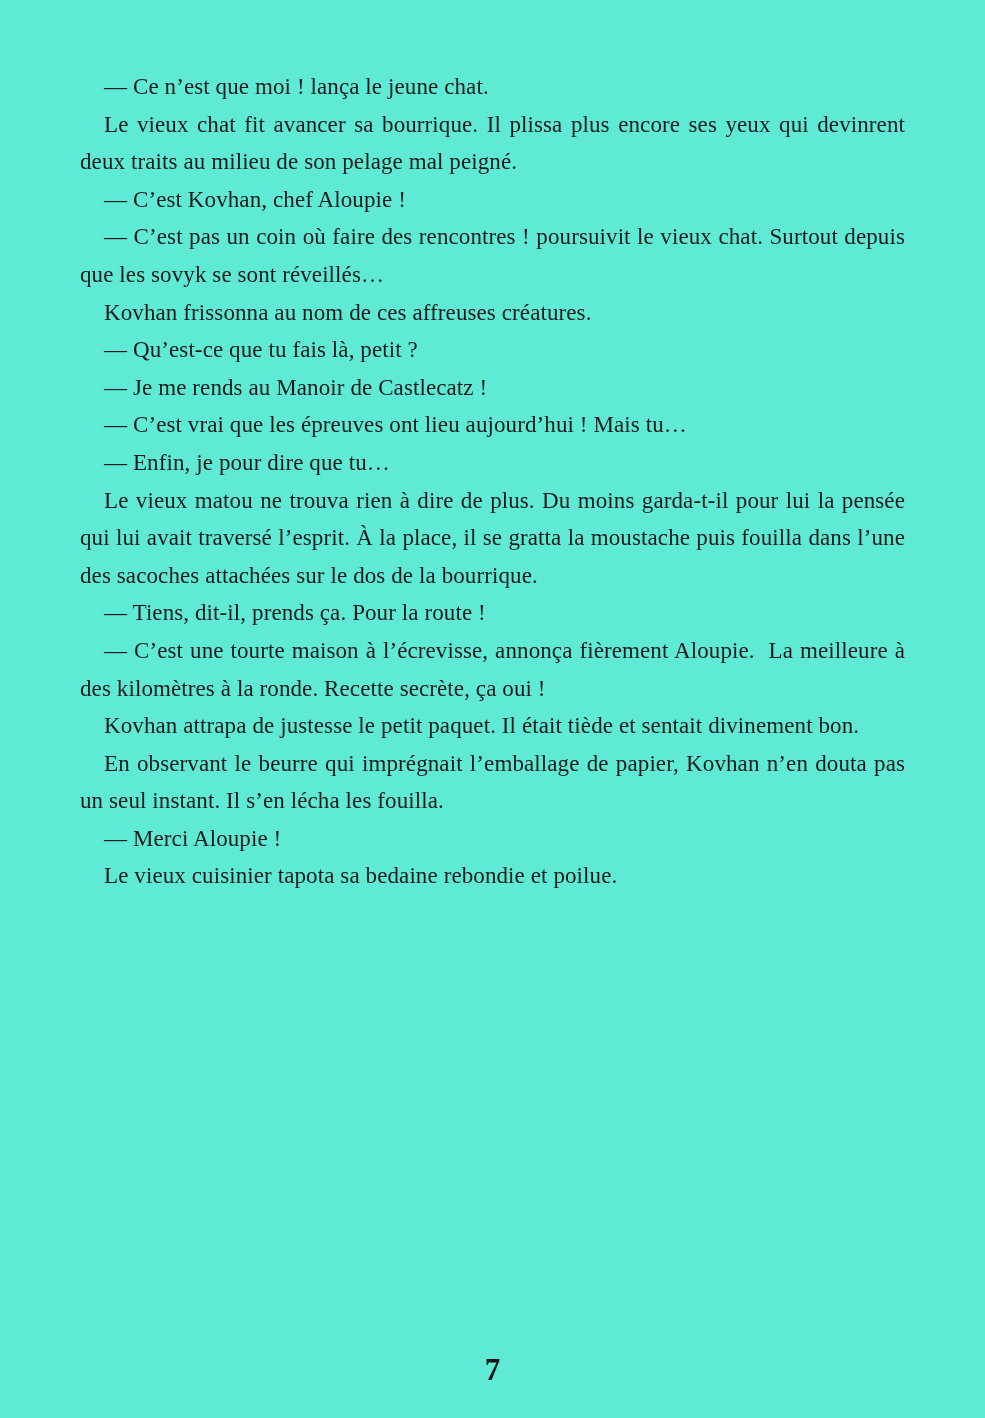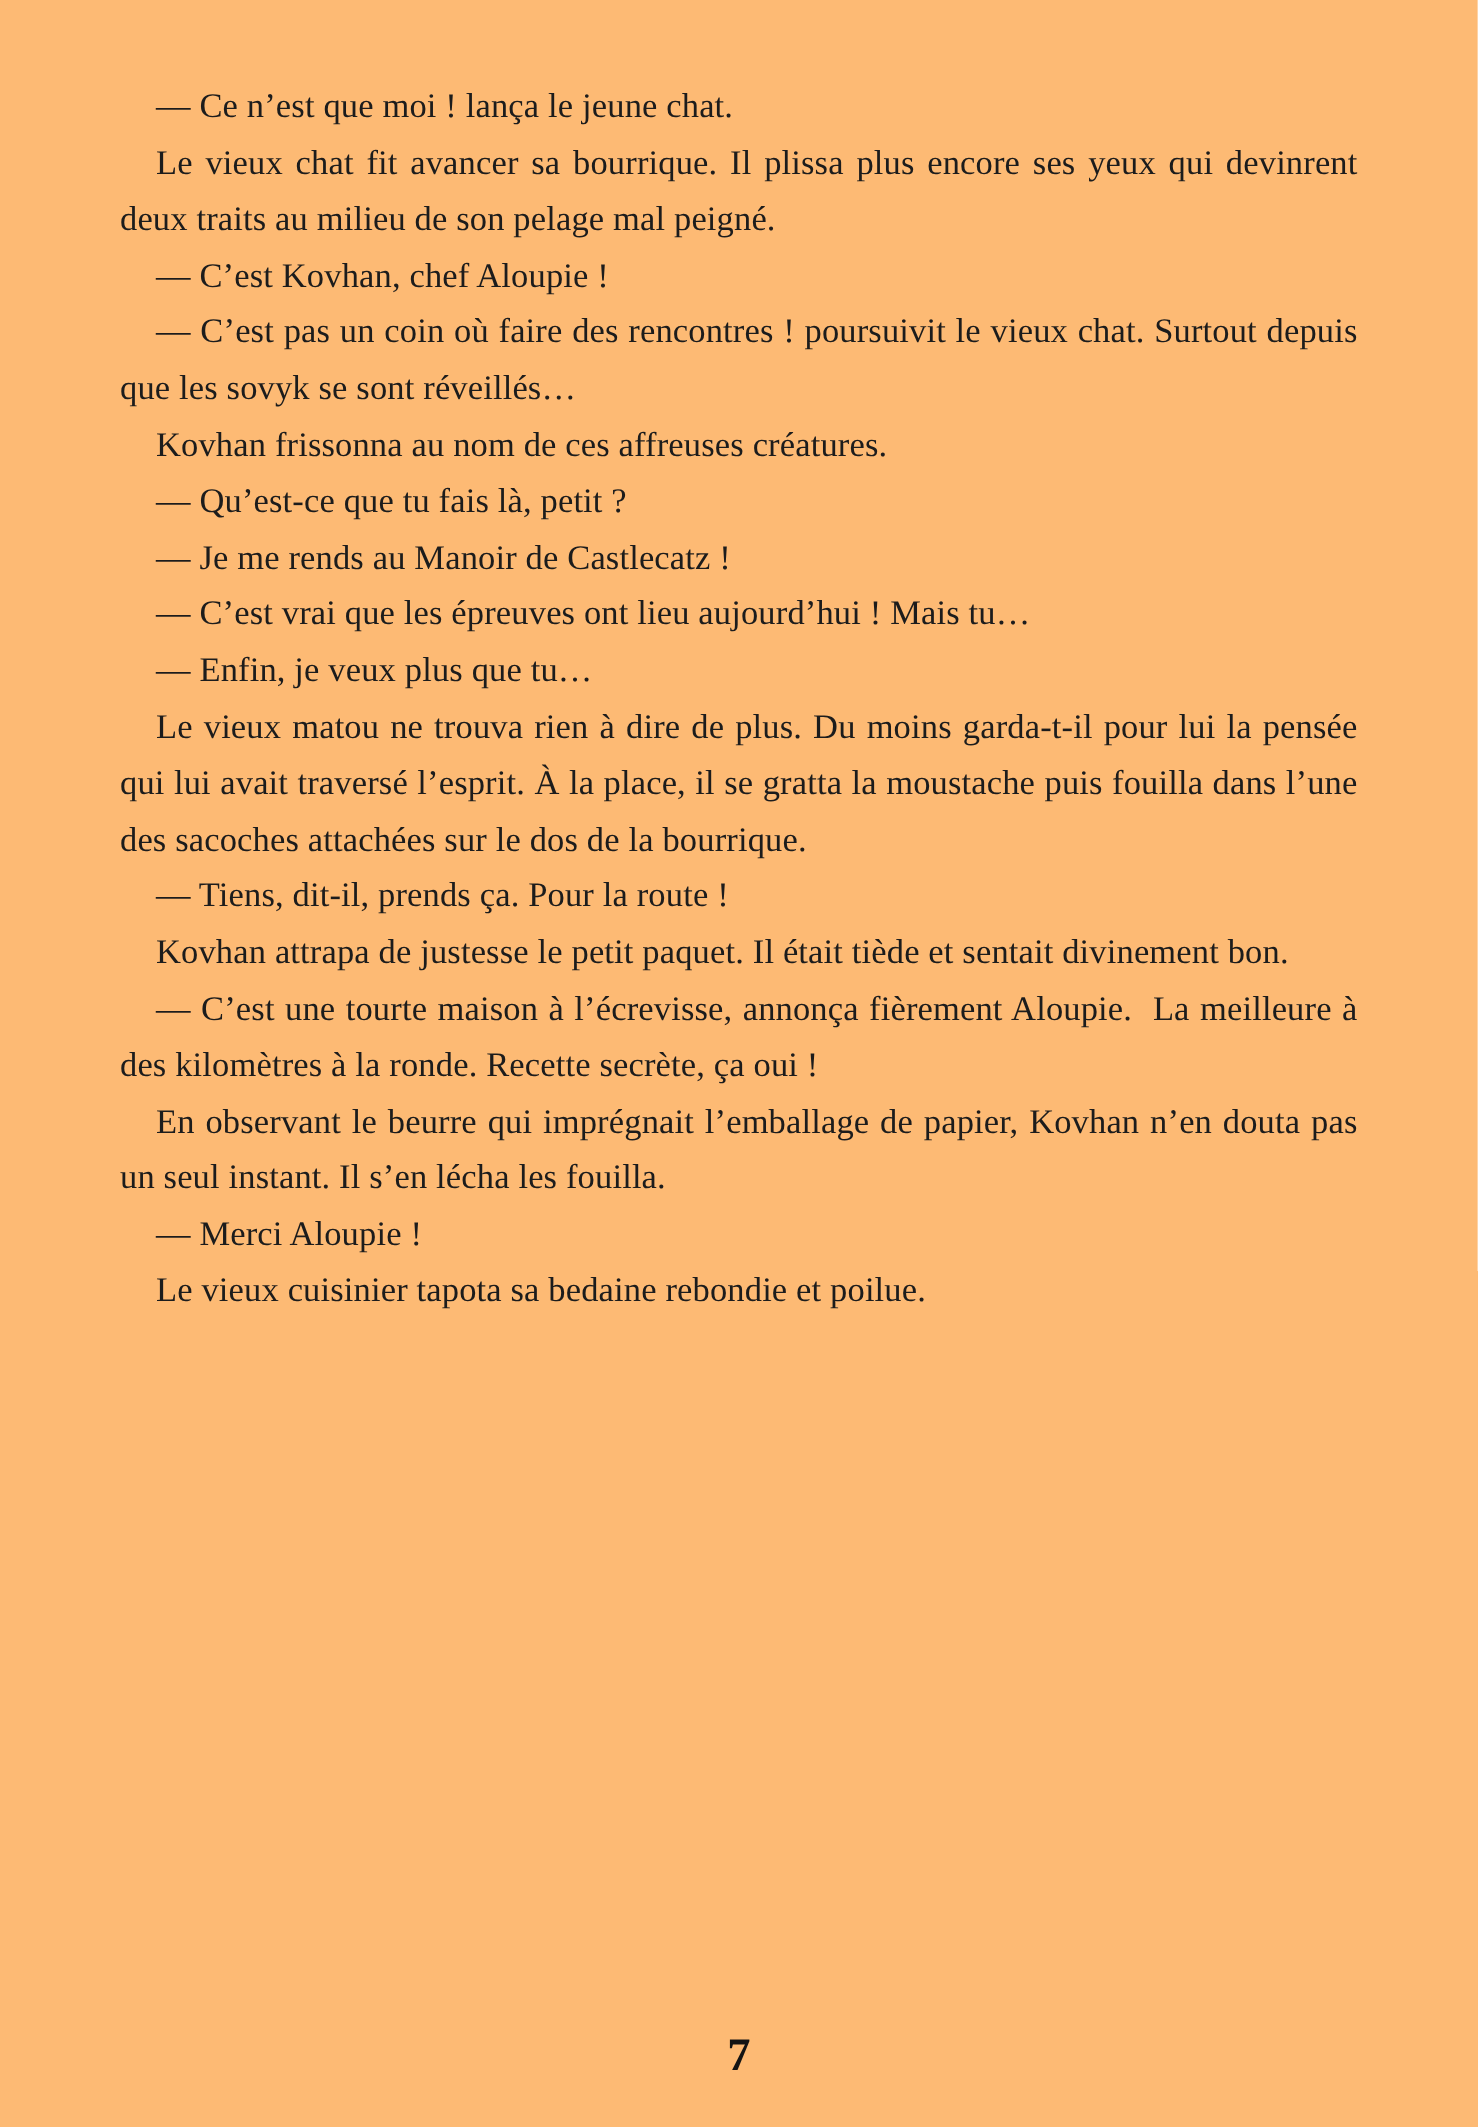--- a/index.html
+++ b/index.html
@@ -10,22 +10,22 @@
     width: 985px;
     height: 1418px;
     background: #fcfcfb;
     overflow: hidden;
   }
   .book-page {
     position: relative;
     box-sizing: border-box;
     width: 985px;
     height: 1418px;
-    padding: 52px 80px 0 80px;
-    background: #fdba74;
+    padding: 68px 80px 0 80px;
+    background: #5eead4;
     font-family: "Liberation Serif", "DejaVu Serif", serif;
     color: #1c1c1c;
   }
   .page-text p {
     margin: 0;
     padding: 0;
     font-size: 23px;
     line-height: 37.6px;
     text-align: justify;
     text-indent: 24px;
@@ -50,23 +50,23 @@
 <div class="book-page">
   <div class="page-text">
     <p>— Ce n’est que moi&nbsp;! lança le jeune chat.</p>
     <p>Le vieux chat fit avancer sa bourrique. Il plissa plus encore ses yeux qui devinrent deux traits au milieu de son pelage mal peigné.</p>
     <p>— C’est Kovhan, chef Aloupie&nbsp;!</p>
     <p>— C’est pas un coin où faire des rencontres&nbsp;! poursuivit le vieux chat. Surtout depuis que les sovyk se sont réveillés…</p>
     <p>Kovhan frissonna au nom de ces affreuses créatures.</p>
     <p>— Qu’est-ce que tu fais là, petit&nbsp;?</p>
     <p>— Je me rends au Manoir de Castlecatz&nbsp;!</p>
     <p>— C’est vrai que les épreuves ont lieu aujourd’hui&nbsp;! Mais tu…</p>
-    <p>— Enfin, je veux plus que tu…</p>
+    <p>— Enfin, je pour dire que tu…</p>
     <p>Le vieux matou ne trouva rien à dire de plus. Du moins garda-t-il pour lui la pensée qui lui avait traversé l’esprit. À la place, il se gratta la moustache puis fouilla dans l’une des sacoches attachées sur le dos de la bourrique.</p>
     <p>— Tiens, dit-il, prends ça. Pour la route&nbsp;!</p>
+    <p>— C’est une tourte maison à l’écrevisse, annonça fièrement Aloupie.&nbsp; La meilleure à des kilomètres à la ronde. Recette secrète, ça oui&nbsp;!</p>
     <p>Kovhan attrapa de justesse le petit paquet. Il était tiède et sentait divinement bon.</p>
-    <p>— C’est une tourte maison à l’écrevisse, annonça fièrement Aloupie.&nbsp; La meilleure à des kilomètres à la ronde. Recette secrète, ça oui&nbsp;!</p>
     <p>En observant le beurre qui imprégnait l’emballage de papier, Kovhan n’en douta pas un seul instant. Il s’en lécha les fouilla.</p>
     <p>— Merci Aloupie&nbsp;!</p>
     <p>Le vieux cuisinier tapota sa bedaine rebondie et poilue.</p>
   </div>
   <div class="page-number">7</div>
 </div>
 
 </body></html>

